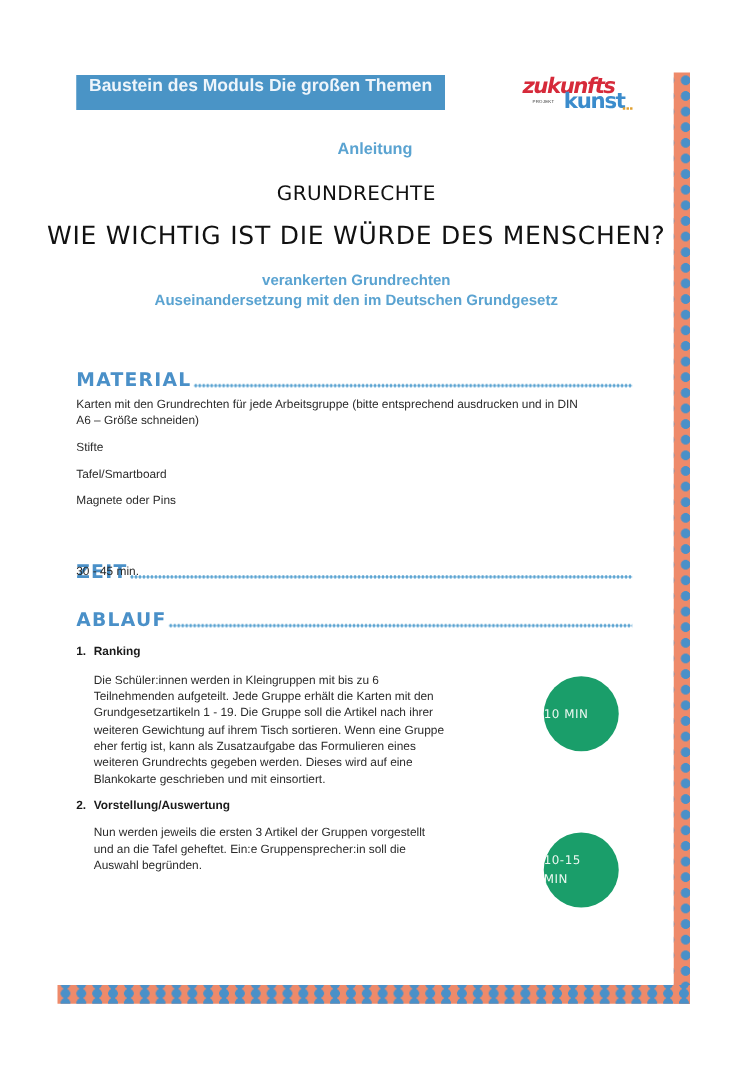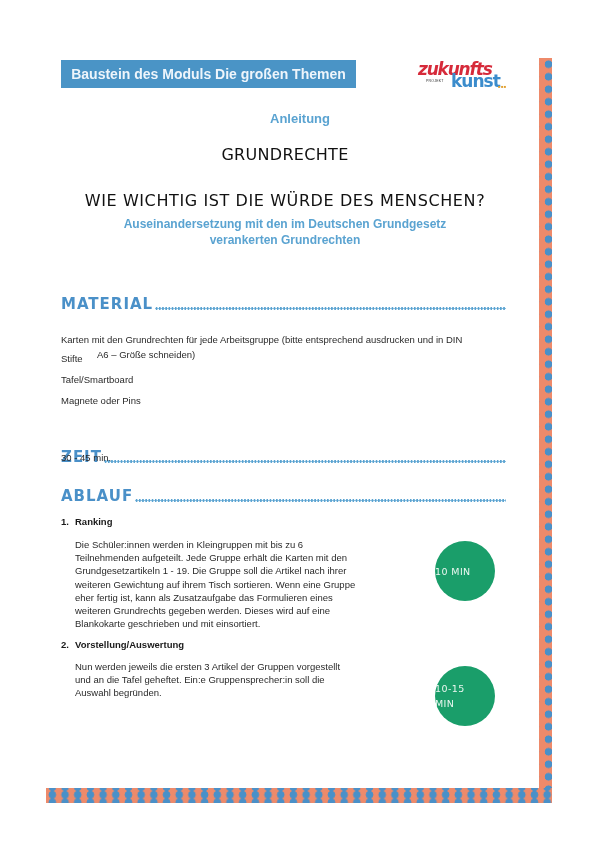--- a/index.html
+++ b/index.html
@@ -21,21 +21,21 @@
       background-color: #ee8a6a;
       background-image: radial-gradient(circle, #4a90c8 3.6px, transparent 4.1px);
       background-size: 12.7px 7.5px;
       background-position: 0 3px;
     }
 
     .module-tab {
       position: absolute; left: 61px; top: 60px; width: 295px; height: 28px;
       background: #4a94c6; color: #eef5fb;
       font-family: "Liberation Sans", sans-serif; font-weight: bold; font-size: 14px;
-      display: flex; align-items: center; justify-content: center;
+      display: flex; justify-content: center;
     }
 
     .logo { position: absolute; left: 418px; top: 61px; width: 92px; height: 30px; }
     .logo .l1 {
       position: absolute; left: 0; top: -2px; font-family: "DejaVu Sans", sans-serif;
       font-weight: bold; font-size: 17px; color: #d62a3a; letter-spacing: -1.2px; font-style: italic;
     }
     .logo .l2 {
       position: absolute; left: 33px; top: 10px; font-family: "DejaVu Sans", sans-serif;
       font-weight: bold; font-size: 17px; color: #3b8ccc; letter-spacing: -1px;
@@ -49,21 +49,21 @@
     .kicker {
       position: absolute; left: 0; width: 600px; top: 111px; text-align: center;
       font-family: "Liberation Sans", sans-serif; font-weight: bold; font-size: 13px; color: #5aa3d1;
     }
     .title {
       position: absolute; left: 0; width: 570px; text-align: center;
       font-family: "DejaVu Sans", sans-serif; font-weight: normal; color: #111;
       text-transform: uppercase; letter-spacing: 0.3px;
     }
     .title.t1 { top: 145px; font-size: 16px; left: 0; }
-    .title.t2 { top: 191px; font-size: 16px; letter-spacing: 0.6px; }
+    .title.t2 { top: 176px; font-size: 20px; letter-spacing: 0.6px; }
 
     .subtitle {
       position: absolute; left: 0; width: 570px; top: 216px; text-align: center;
       font-family: "Liberation Sans", sans-serif; font-weight: bold; font-size: 12px; line-height: 16px; color: #5aa3d1;
     }
 
     .section-head {
       position: absolute; left: 61px; width: 445px; height: 22px;
       display: flex; align-items: flex-end; overflow: hidden;
     }
@@ -117,30 +117,30 @@
     <span class="l1">zukunfts</span>
     <span class="l0">PROJEKT</span>
     <span class="l2">kunst</span>
     <span class="dots">■■■</span>
   </div>
 
   <div class="kicker">Anleitung</div>
   <div class="title t1">Grundrechte</div>
   <div class="title t2">Wie wichtig ist die Würde des Menschen?</div>
   <div class="subtitle">
+    <div>verankerten Grundrechten</div>
     <div>Auseinandersetzung mit den im Deutschen Grundgesetz</div>
-    <div>verankerten Grundrechten</div>
   </div>
 
   <div class="section-head" style="top:291px;align-items:flex-end;">
     <span class="label">Material</span>
     <span class="leader"></span>
   </div>
-  <div class="body-text" style="top:333px;">Karten mit den Grundrechten für jede Arbeitsgruppe (bitte entsprechend ausdrucken und in DIN</div>
-  <div class="body-text" style="top:348px;margin-left:36px;">A6 – Größe schneiden)</div>
+  <div class="body-text" style="top:317px;">Karten mit den Grundrechten für jede Arbeitsgruppe (bitte entsprechend ausdrucken und in DIN</div>
+  <div class="body-text" style="top:330px;">A6 – Größe schneiden)</div>
   <div class="body-text" style="top:352px;">Stifte</div>
   <div class="body-text" style="top:373px;">Tafel/Smartboard</div>
   <div class="body-text" style="top:394px;">Magnete oder Pins</div>
 
   <div class="section-head" style="top:444px;">
     <span class="label">Zeit</span>
     <span class="leader"></span>
   </div>
   <div class="body-text" style="top:451px;">30 - 45 min.</div>
 

